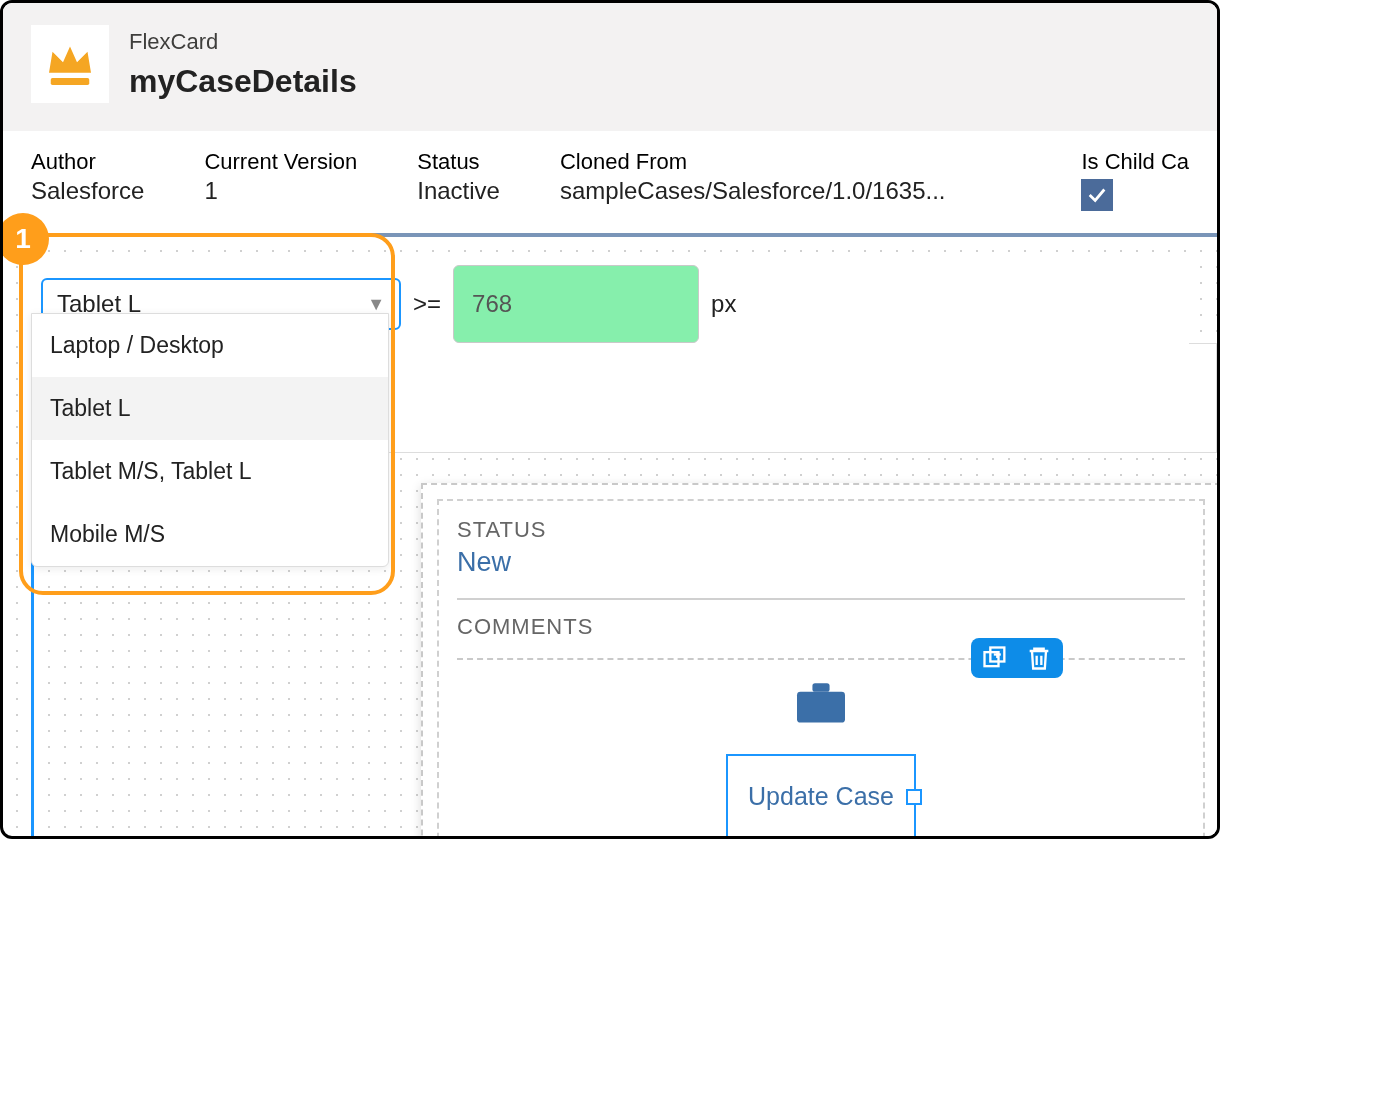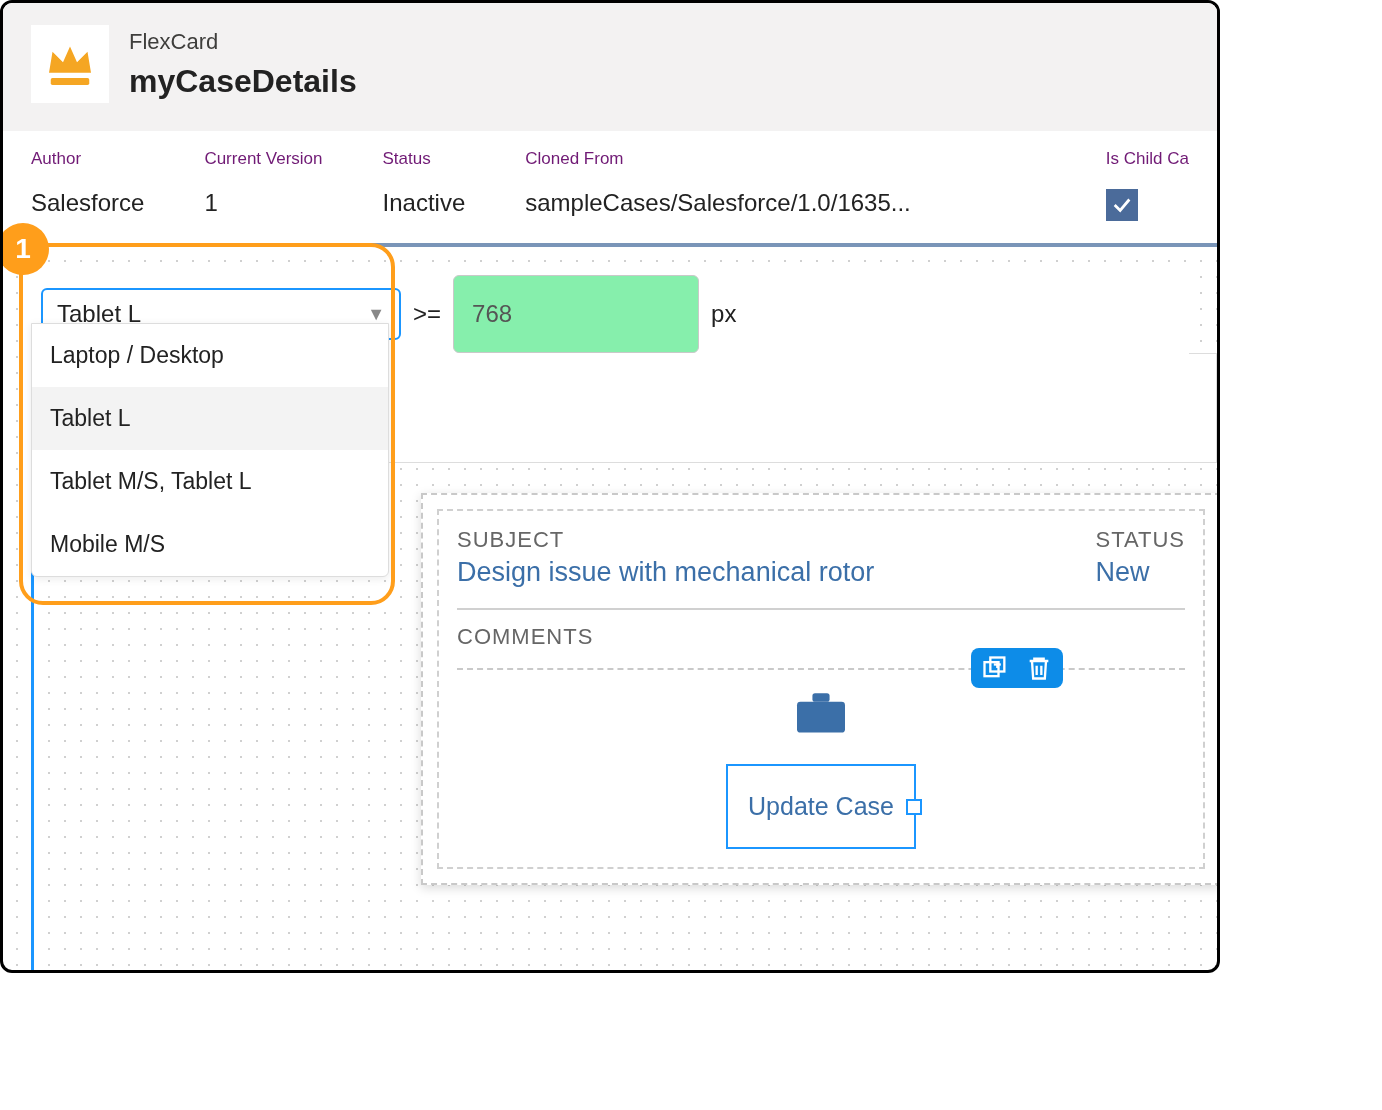--- a/index.html
+++ b/index.html
@@ -7,21 +7,21 @@
     font-family: -apple-system, BlinkMacSystemFont, "Segoe UI", Arial, sans-serif;
     background: #fff;
     width: 1382px;
     height: 1110px;
     transform-origin: top left;
   }
   .outer-frame {
     border: 3px solid #000;
     border-radius: 12px;
     width: 1220px;
-    height: 973px;
+    height: 839px;
     margin: 0;
     overflow: hidden;
     background: #fff;
     position: relative;
   }
   .header-bar {
     background: #f3f2f2;
     padding: 22px 28px 28px 28px;
     display: flex;
     align-items: center;
@@ -51,24 +51,24 @@
     margin-top: 8px;
   }
   .meta-row {
     background: #fff;
     display: flex;
     padding: 18px 28px 22px 28px;
     gap: 60px;
     border-bottom: 4px solid #7a95b8;
   }
   .meta-item .meta-label {
-    font-size: 17px;
-    color: #701a75;
+    font-size: 22px;
+    color: #000000;
     font-weight: 400;
-    margin-bottom: 20px;
+    margin-bottom: 2px;
   }
   .meta-item .meta-value {
     font-size: 24px;
     color: #222;
     font-weight: 400;
   }
   .meta-item.child-card { margin-left: auto; }
   .checkmark-box {
     width: 32px;
     height: 32px;
@@ -344,24 +344,20 @@
     <div class="dropdown-panel">
       <div class="dropdown-item">Laptop / Desktop</div>
       <div class="dropdown-item selected">Tablet L</div>
       <div class="dropdown-item">Tablet M/S, Tablet L</div>
       <div class="dropdown-item">Mobile M/S</div>
     </div>
 
     <div class="card-block">
       <div class="card-inner">
         <div class="card-row">
-          <div class="card-field" style="flex:1">
-            <div class="field-label">SUBJECT</div>
-            <div class="field-value">Design issue with mechanical rotor</div>
-          </div>
           <div class="card-field">
             <div class="field-label">STATUS</div>
             <div class="field-value">New</div>
           </div>
         </div>
         <hr class="card-divider">
         <div class="card-row">
           <div class="card-field">
             <div class="field-label">COMMENTS</div>
           </div>

